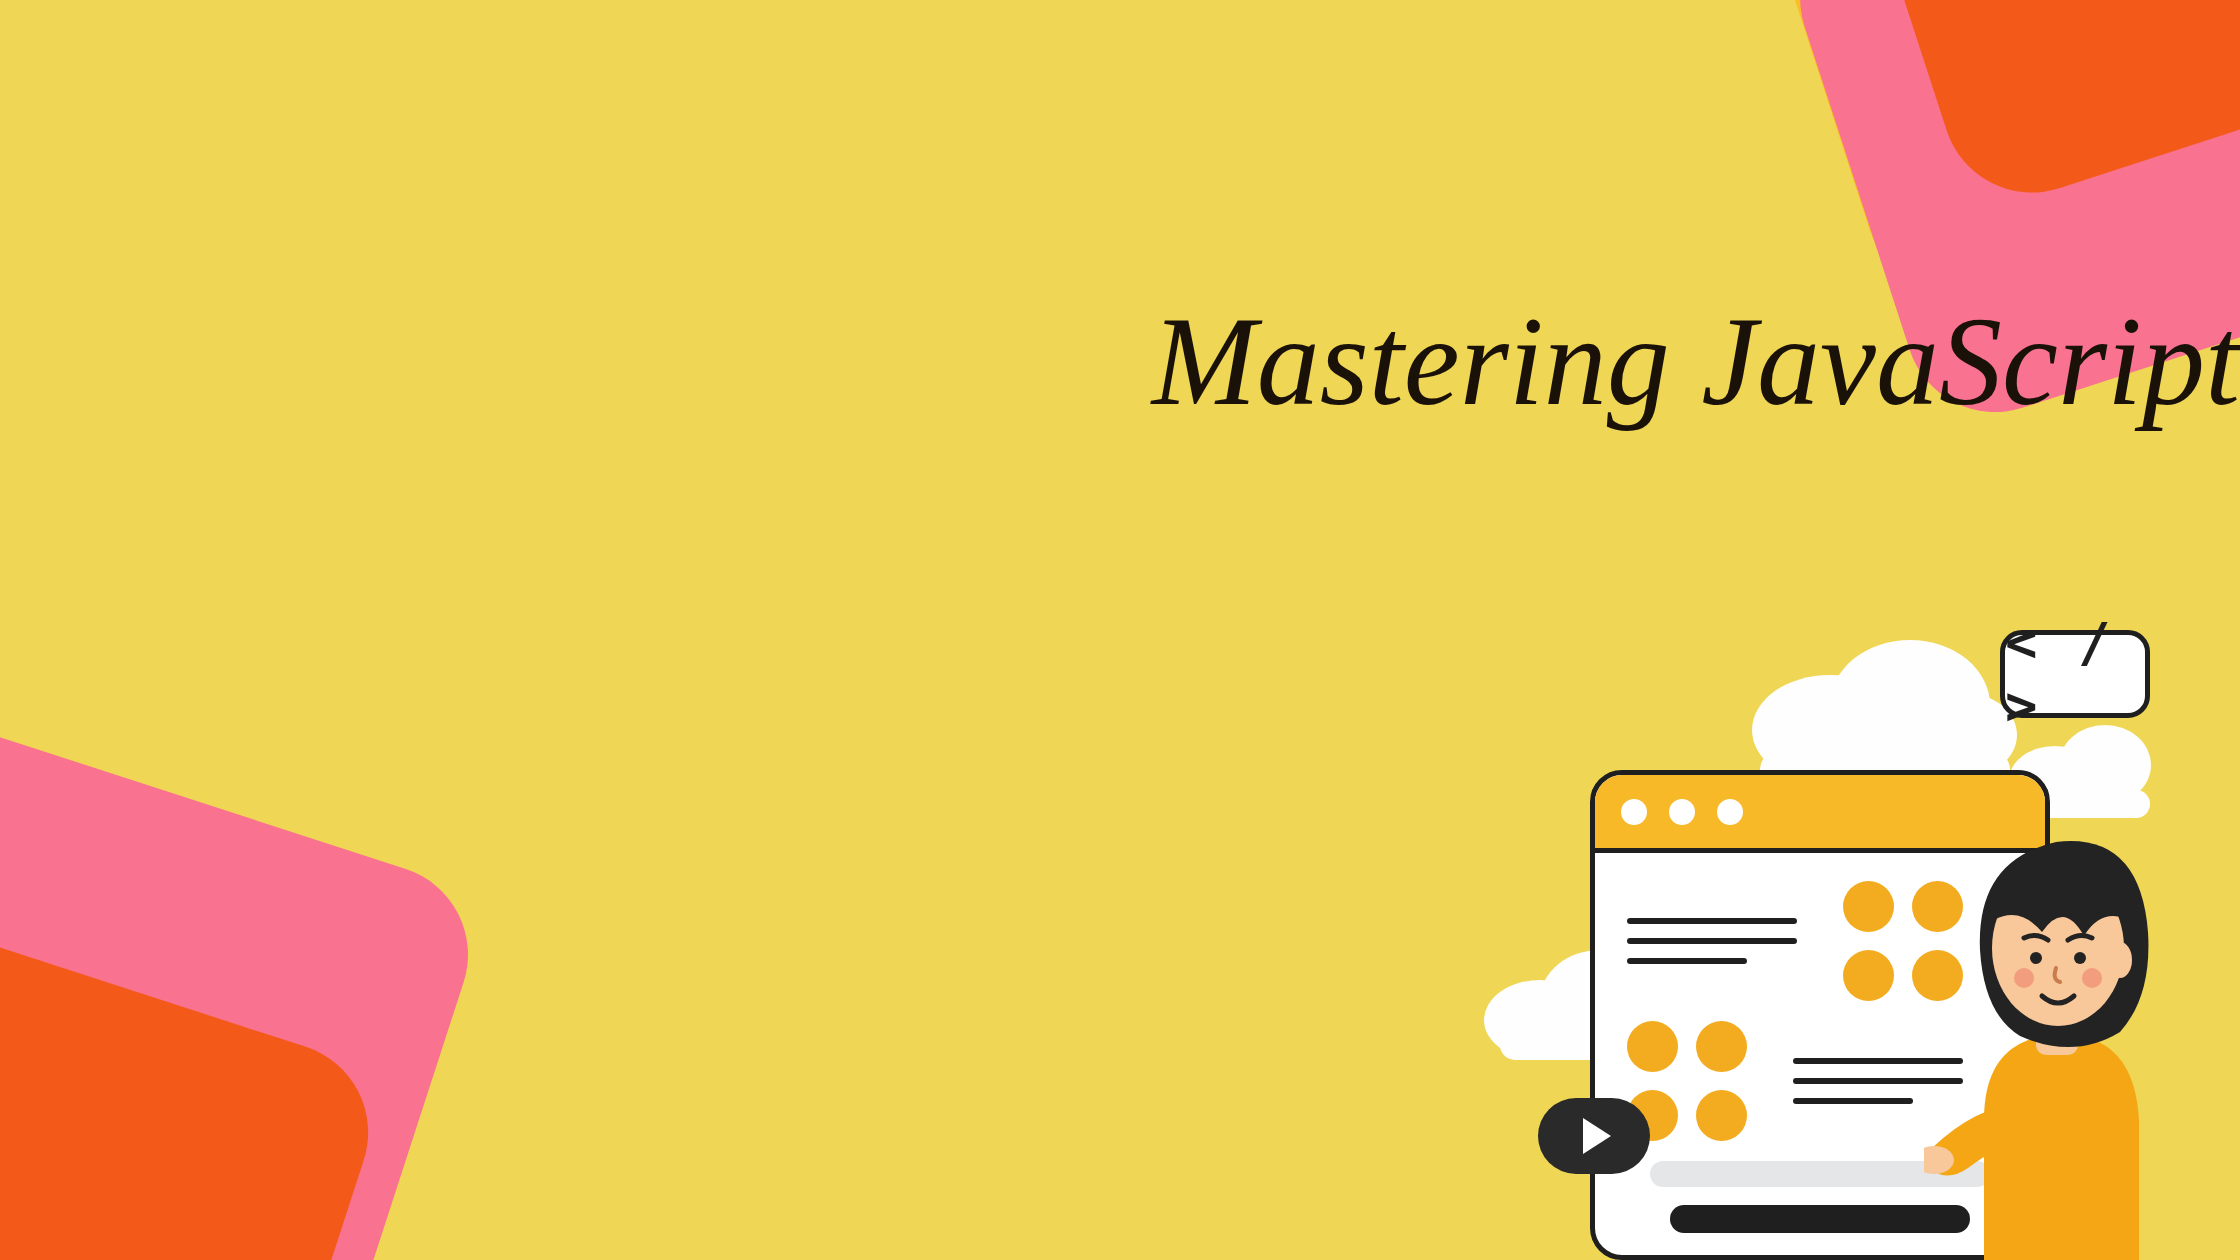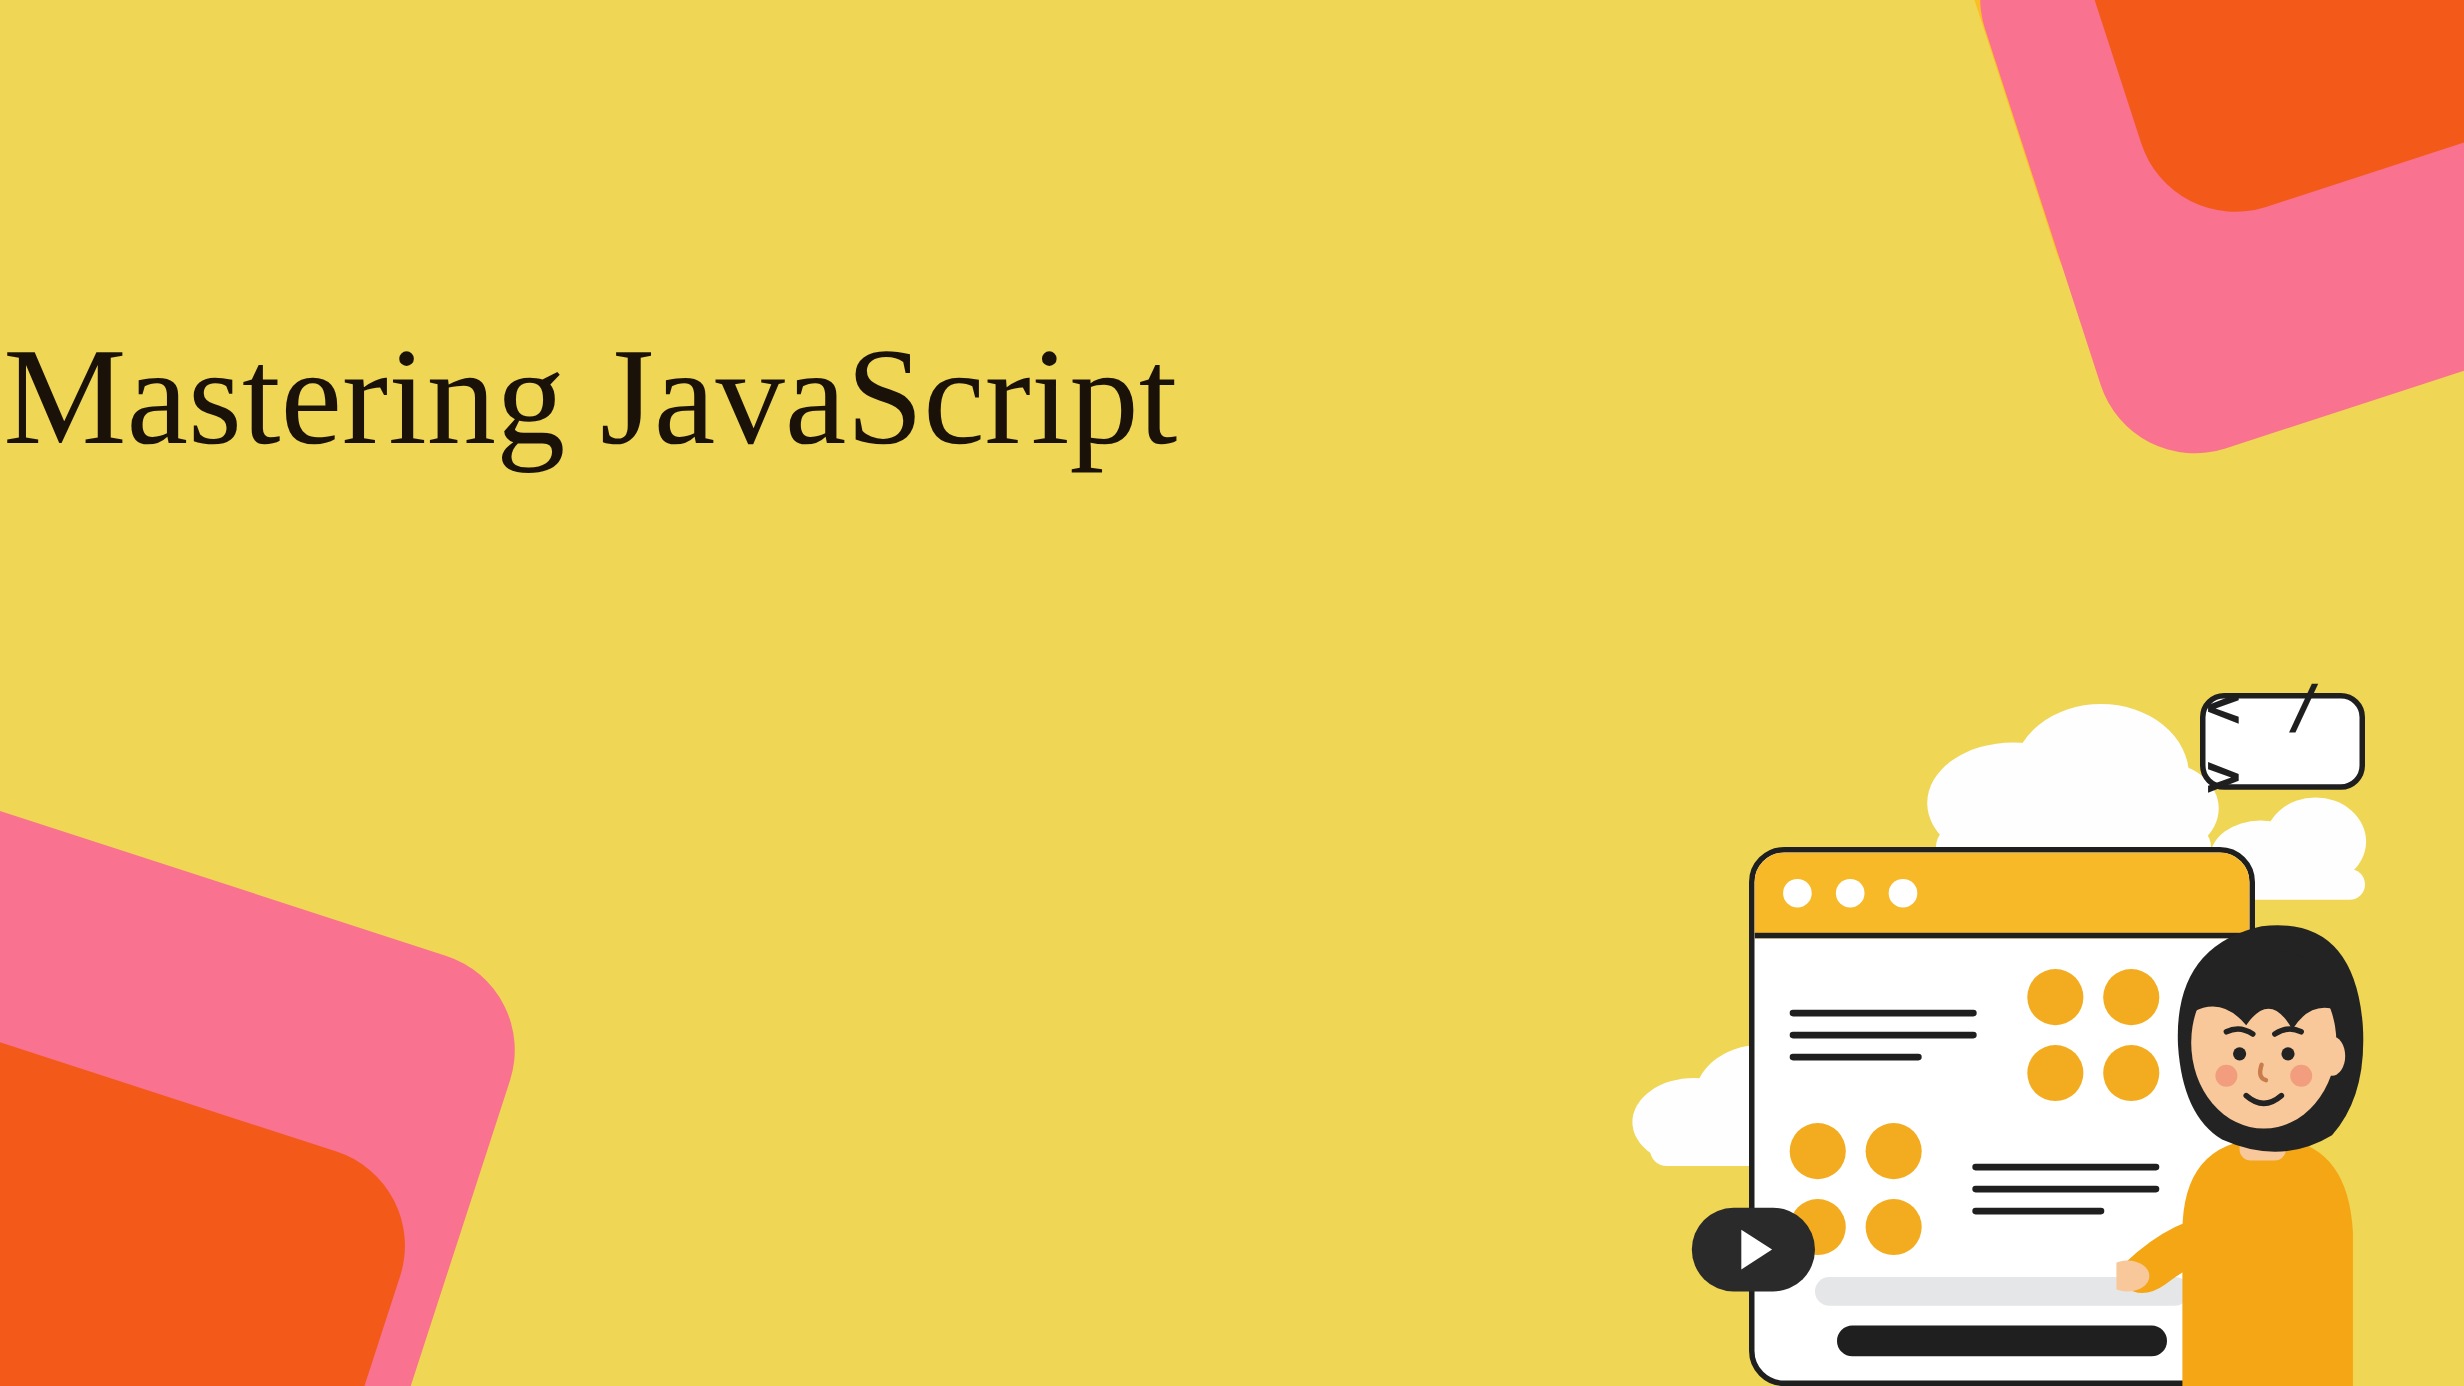--- a/index.html
+++ b/index.html
@@ -64,22 +64,23 @@
   .corner-bl .orange {
     position: absolute;
     top: 200px; left: -40px;
     width: 700px; height: 560px;
     background: #f35a1a;
     border-radius: 90px;
   }
 
   .content {
     position: absolute;
-    top: 0; left: 3px; right: 0;
-    text-align: left;
+    top: 0; left: 16px; right: 0;
+    text-align: right;
+    font-style: italic;
   }
   .title {
     font-size: 126px;
     color: #1a1208;
     margin-top: 290px;
     font-weight: 500;
   }
   .subtitle {
     font-size: 74px;
     color: #2b1f0d;

